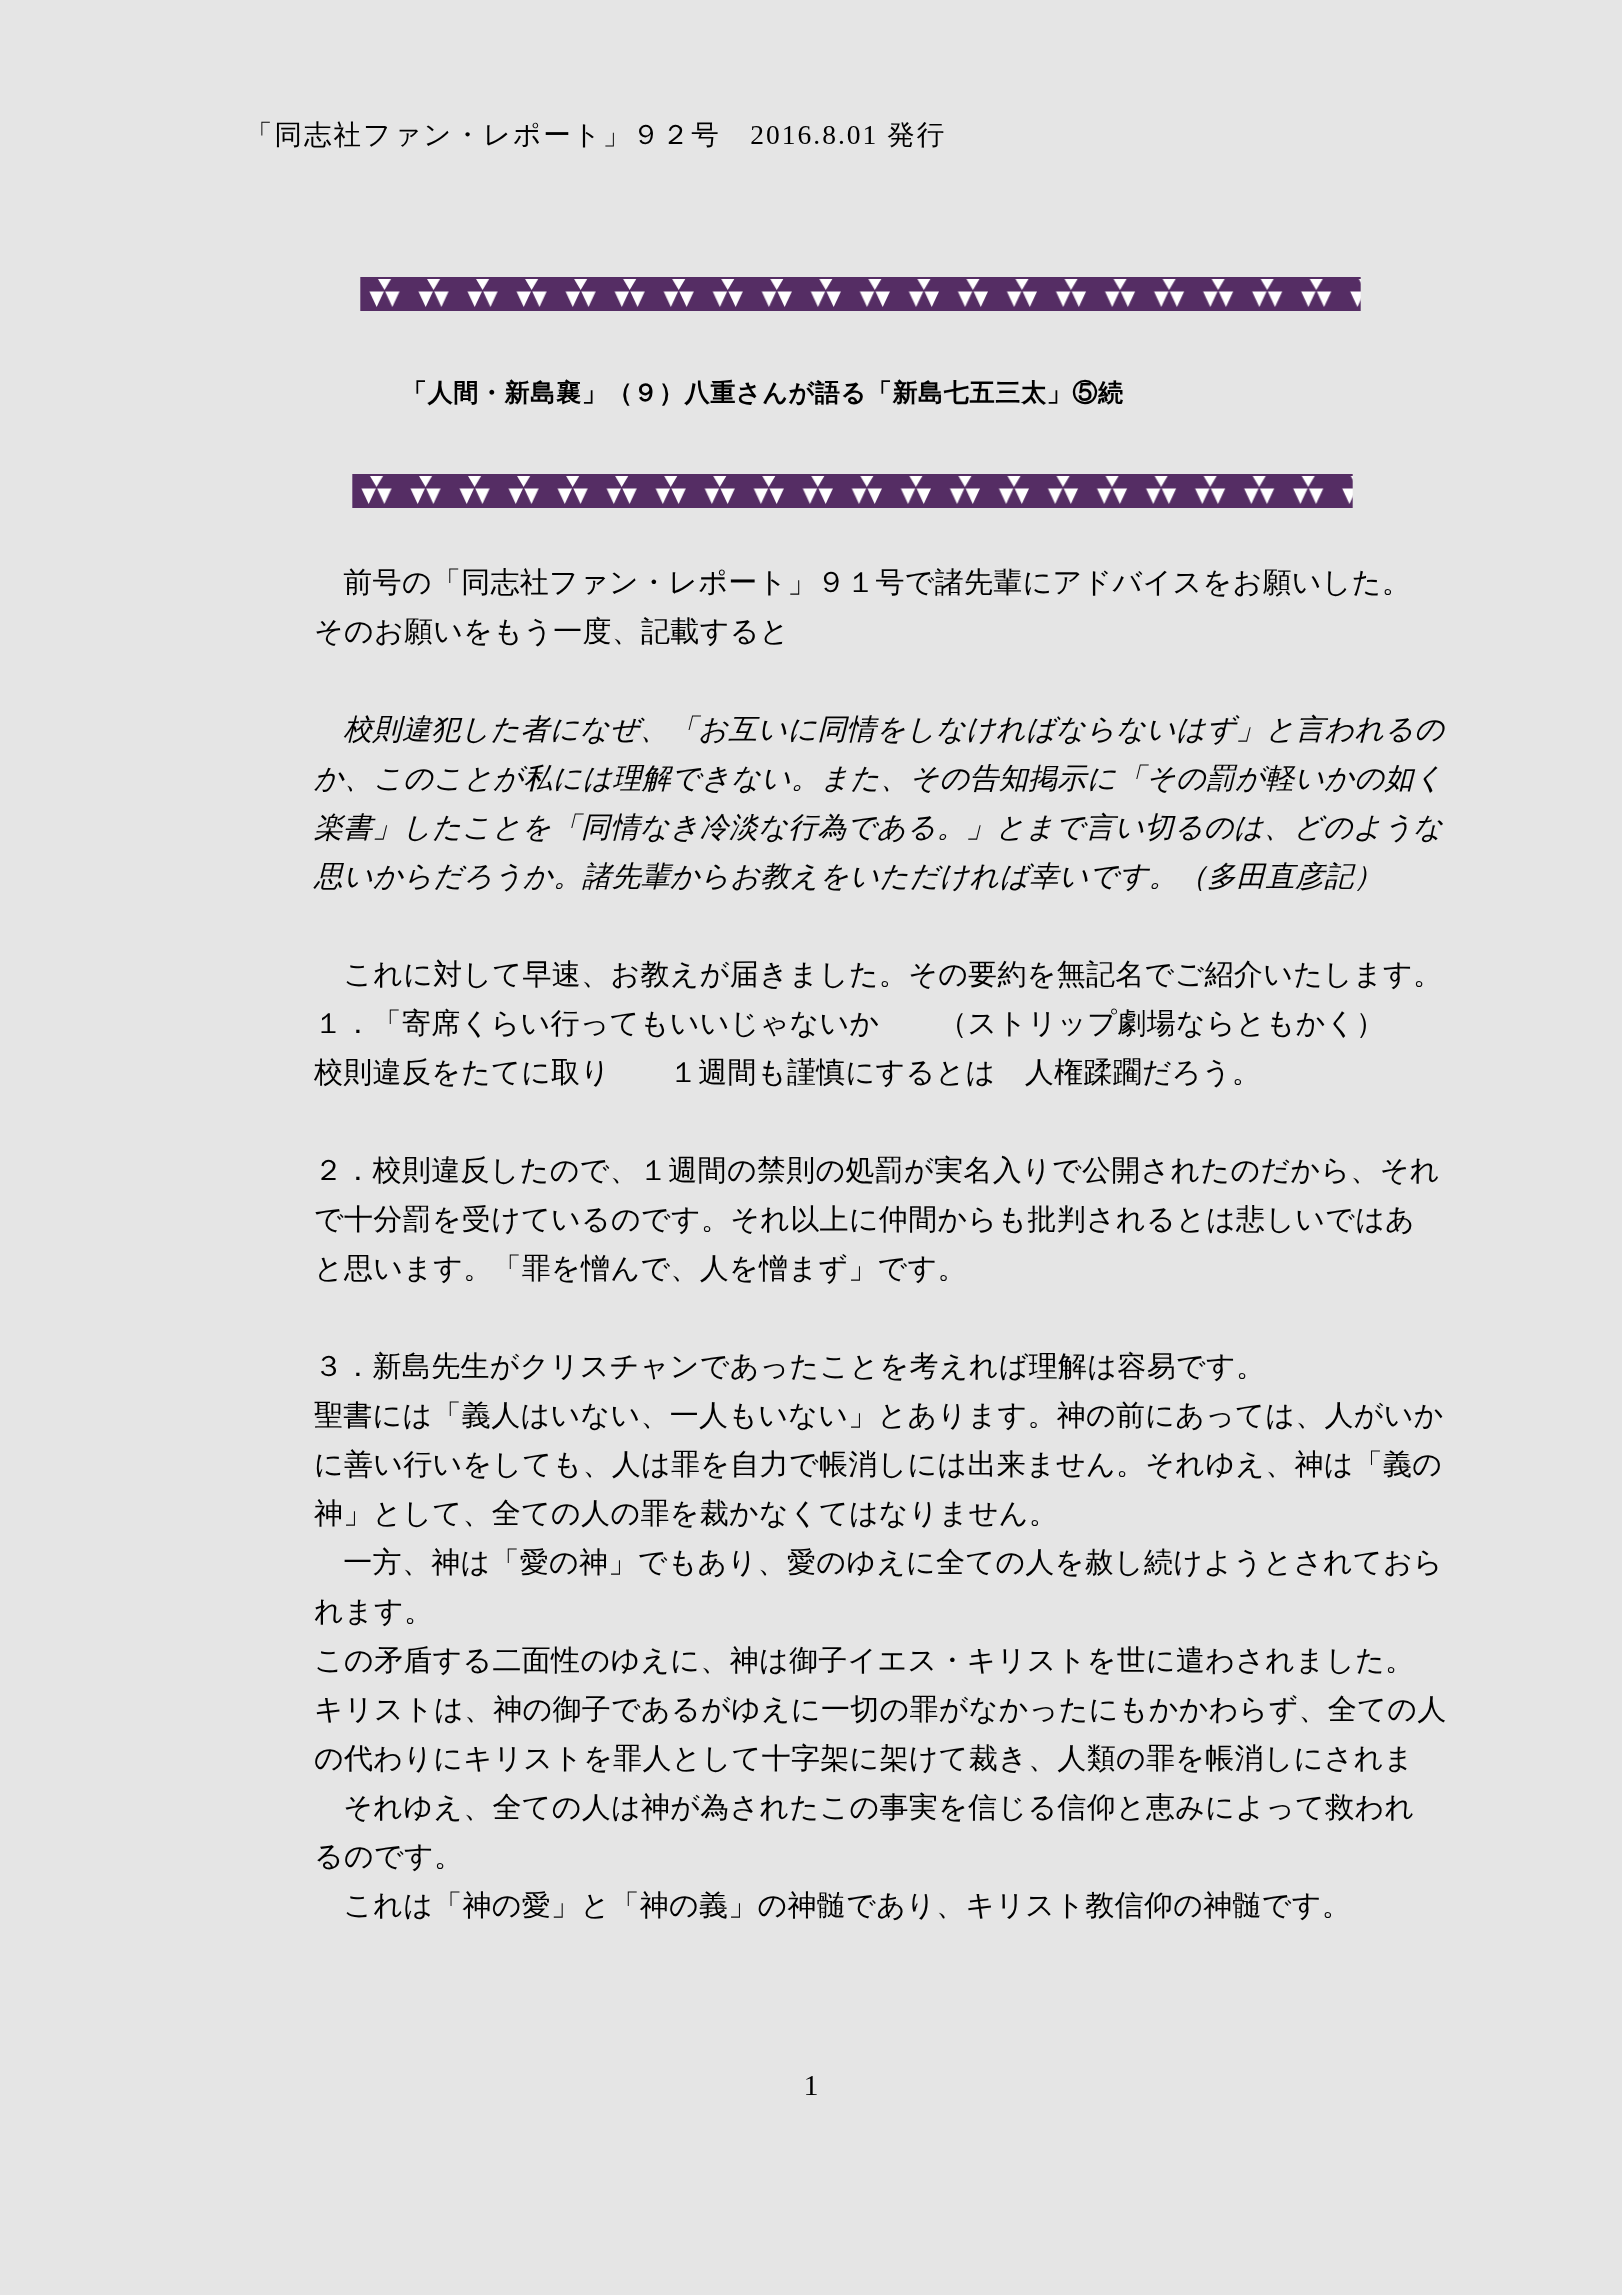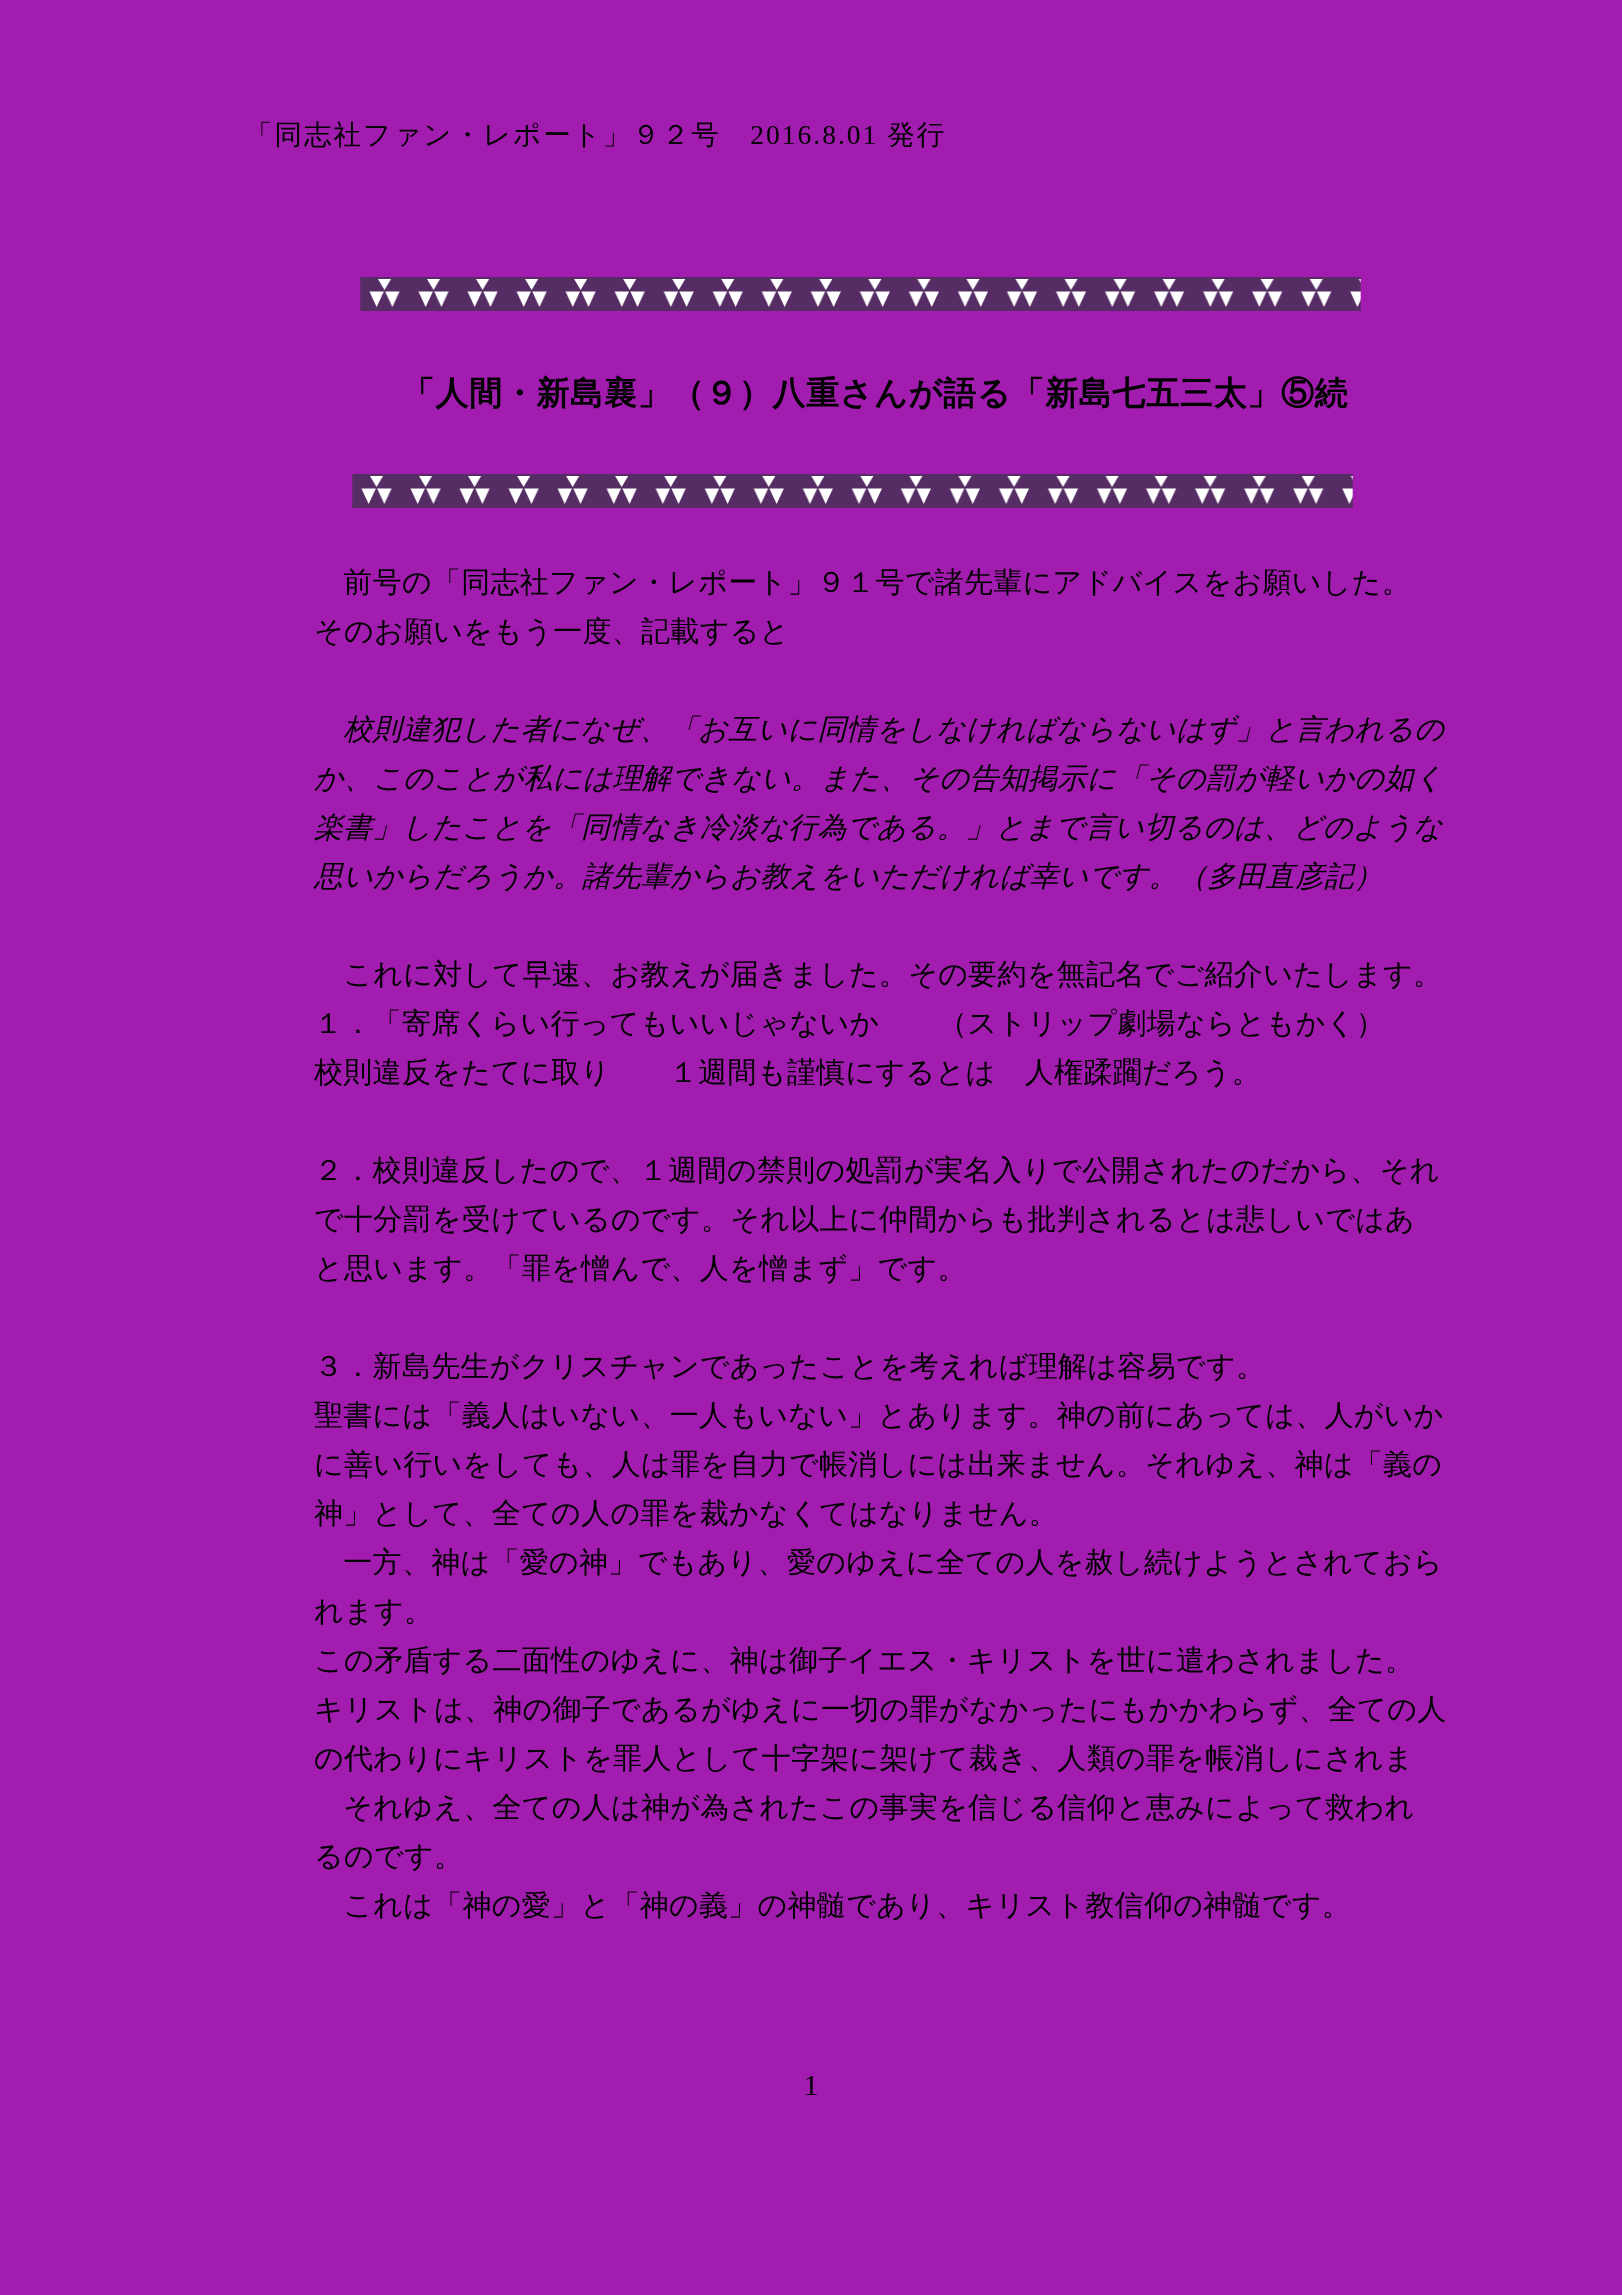--- a/index.html
+++ b/index.html
@@ -4,21 +4,21 @@
 <style>
   html, body {
     margin: 0;
     padding: 0;
     background: #ffffff;
   }
   .page {
     position: relative;
     width: 1622px;
     height: 2295px;
-    background: #a21caf;
+    background: #e5e5e5;
     color: #000000;
     overflow: hidden;
     font-family: "Liberation Serif", serif;
   }
   .header {
     position: absolute;
     left: 245px;
     top: 118px;
     font-size: 27.5px;
     line-height: 34px;
@@ -33,21 +33,21 @@
   .band-top { left: 360px; top: 277px; }
   .band-bottom { left: 352px; top: 474px; }
   .pband { fill: var(--banner-purple, #552d64); }
   .ptri  { fill: var(--triangle-white, #ffffff); }
   .title {
     position: absolute;
     left: 402px;
     top: 373px;
     font-family: "Liberation Sans", sans-serif;
     font-weight: bold;
-    font-size: 33px;
+    font-size: 25px;
     line-height: 39px;
     letter-spacing: 0.7px;
     white-space: pre;
   }
   .body-text {
     position: absolute;
     left: 314px;
     top: 558px;
     width: 1080px;
     font-size: 29px;

